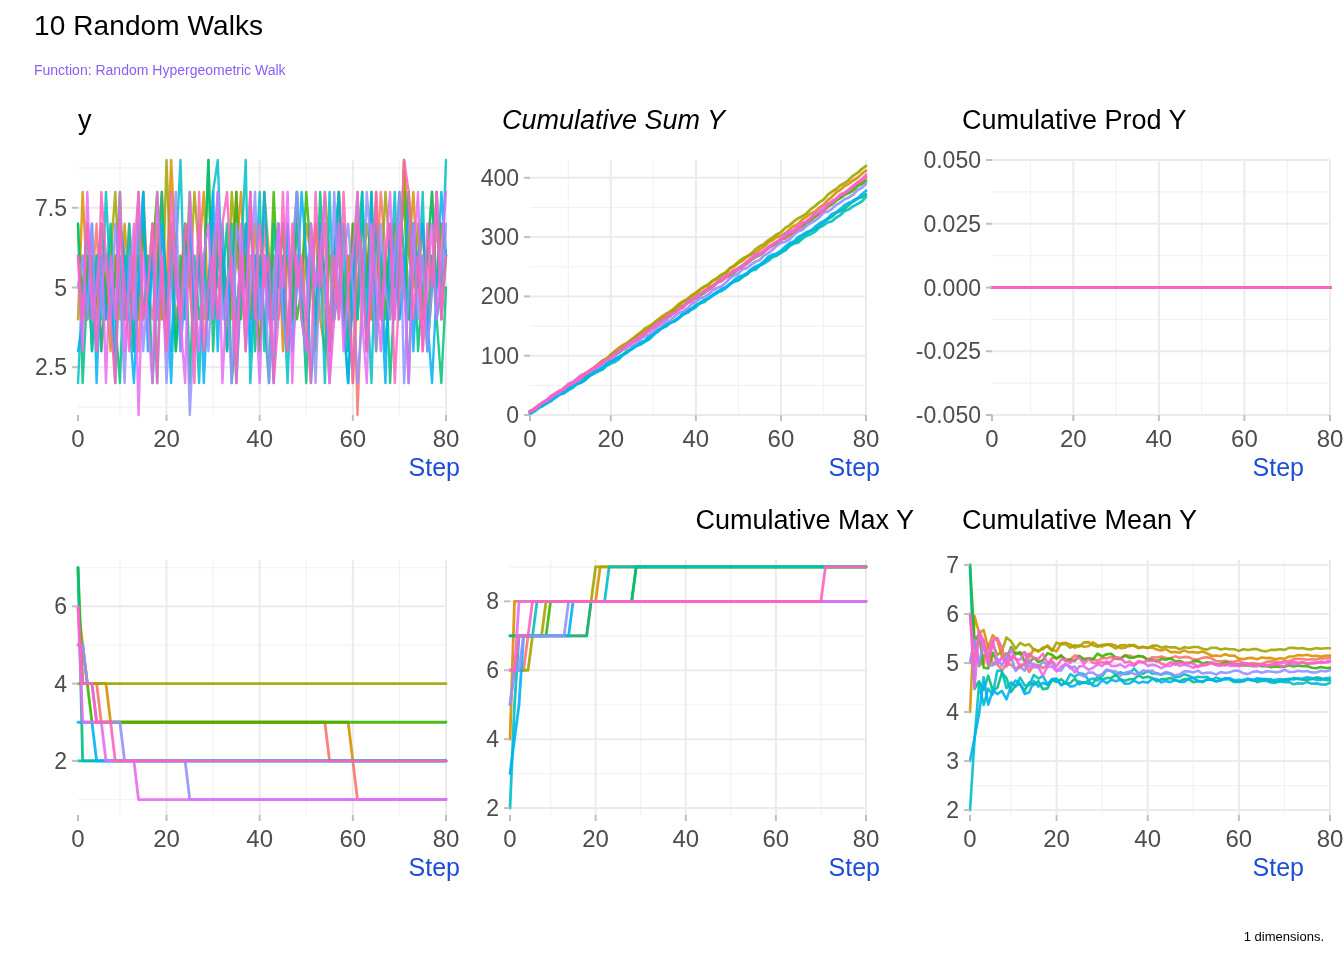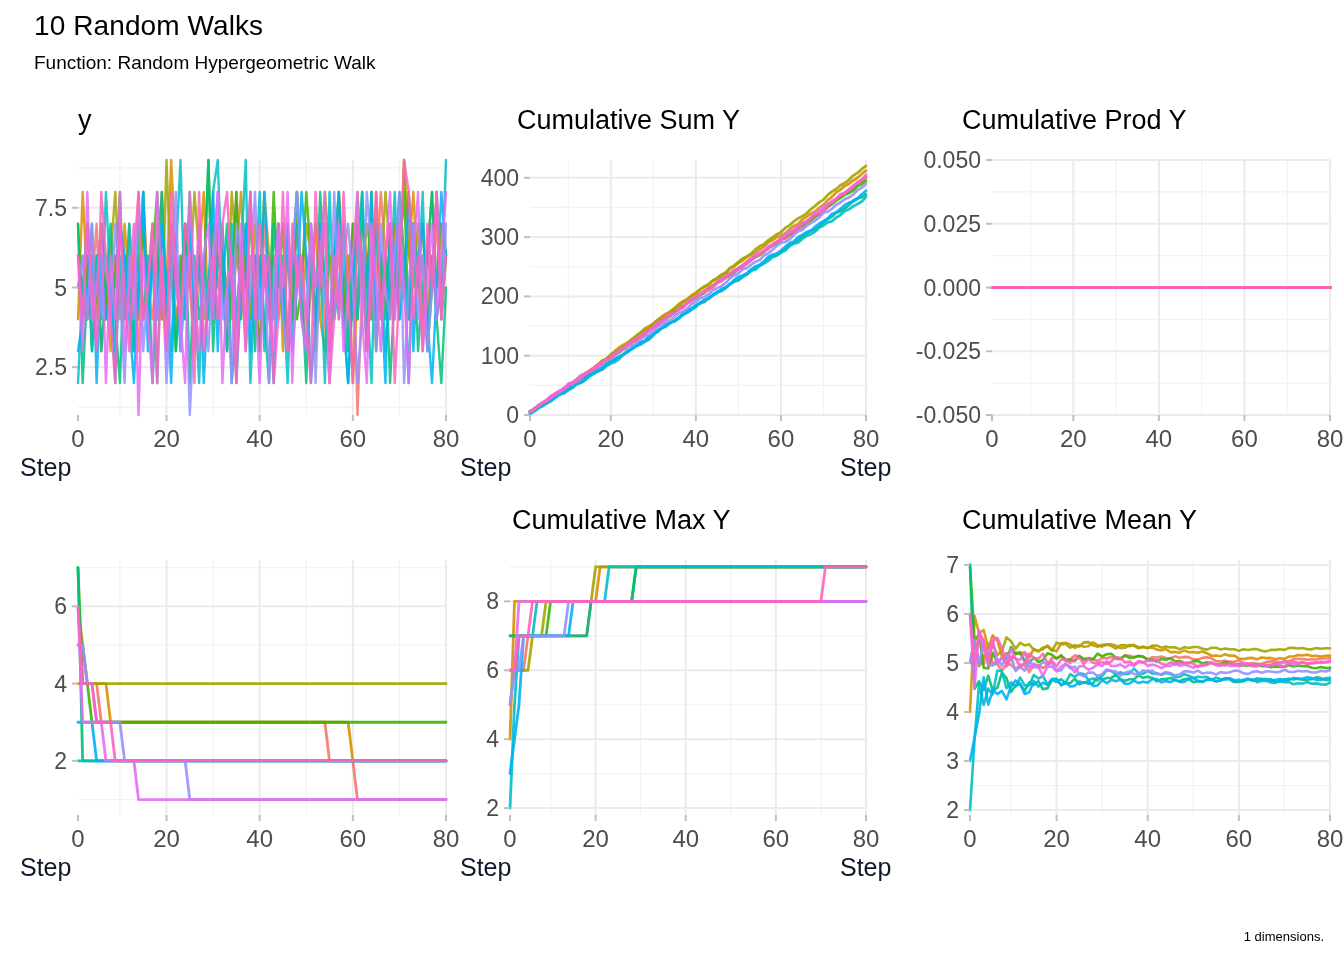--- a/index.html
+++ b/index.html
@@ -17,23 +17,23 @@
   .plot-title {
     position: absolute;
     left: 34px; top: 10px;
     font-size: 28px;
     color: #000000;
     letter-spacing: 0.1px;
     white-space: nowrap;
   }
   .plot-subtitle {
     position: absolute;
-    left: 34px; top: 52px;
-    font-size: 19px;
-    color: #000000;
+    left: 34px; top: 62px;
+    font-size: 14px;
+    color: #8b5cf6;
     white-space: nowrap;
   }
   .caption {
     position: absolute;
     right: 20px; bottom: 16px;
     font-size: 13px;
     color: #000000;
     white-space: nowrap;
   }
   .facet {
@@ -48,23 +48,23 @@
     color: #000000;
     white-space: nowrap;
   }
   .panel-svg {
     position: absolute;
     left: 0; top: 0;
   }
   .axis-x-label {
     position: absolute;
     width: 100%;
-    text-align: left;
+    text-align: right;
     font-size: 25px;
-    color: #0f172a;
+    color: #1d4ed8;
   }
   text.tick {
     font-family: "Liberation Sans", sans-serif;
     fill: #4d4d4d;
   }
 </style>
 </head>
 <body>
 
 <div id="root">
@@ -165,21 +165,21 @@
         <text x="70" y="342" text-anchor="middle" font-size="24" class="tick">0</text>
         <line x1="150.81012658227849" y1="310" x2="150.81012658227849" y2="316" stroke="#bfbfbf" stroke-width="2"></line>
         <text x="150.81012658227849" y="342" text-anchor="middle" font-size="24" class="tick">20</text>
         <line x1="235.873417721519" y1="310" x2="235.873417721519" y2="316" stroke="#bfbfbf" stroke-width="2"></line>
         <text x="235.873417721519" y="342" text-anchor="middle" font-size="24" class="tick">40</text>
         <line x1="320.9367088607595" y1="310" x2="320.9367088607595" y2="316" stroke="#bfbfbf" stroke-width="2"></line>
         <text x="320.9367088607595" y="342" text-anchor="middle" font-size="24" class="tick">60</text>
         <line x1="406" y1="310" x2="406" y2="316" stroke="#bfbfbf" stroke-width="2"></line>
         <text x="406" y="342" text-anchor="middle" font-size="24" class="tick">80</text>
       </svg>
-    <div class="facet-title" style="left:57px;">Cumulative Sum Y</div>
+    <div class="facet-title" style="left:42px;font-style:italic;">Cumulative Sum Y</div>
     <div class="axis-x-label" style="top:348px;">Step</div>
   </div>
 
   <div class="facet" id="facet-2" style="left:880px; top:105px; width:464px; height:400px;">
       <svg width="464" height="400" class="panel-svg">
         <rect x="112" y="55" width="338" height="255" fill="#ffffff"></rect>
         <line x1="150.50632911392404" y1="55" x2="150.50632911392404" y2="310" stroke="#f2f2f2" stroke-width="1.2"></line>
         <line x1="236.0759493670886" y1="55" x2="236.0759493670886" y2="310" stroke="#f2f2f2" stroke-width="1.2"></line>
         <line x1="321.6455696202531" y1="55" x2="321.6455696202531" y2="310" stroke="#f2f2f2" stroke-width="1.2"></line>
         <line x1="407.2151898734177" y1="55" x2="407.2151898734177" y2="310" stroke="#f2f2f2" stroke-width="1.2"></line>
@@ -320,21 +320,21 @@
         <text x="50" y="342" text-anchor="middle" font-size="24" class="tick">0</text>
         <line x1="135.62025316455697" y1="310" x2="135.62025316455697" y2="316" stroke="#bfbfbf" stroke-width="2"></line>
         <text x="135.62025316455697" y="342" text-anchor="middle" font-size="24" class="tick">20</text>
         <line x1="225.74683544303798" y1="310" x2="225.74683544303798" y2="316" stroke="#bfbfbf" stroke-width="2"></line>
         <text x="225.74683544303798" y="342" text-anchor="middle" font-size="24" class="tick">40</text>
         <line x1="315.873417721519" y1="310" x2="315.873417721519" y2="316" stroke="#bfbfbf" stroke-width="2"></line>
         <text x="315.873417721519" y="342" text-anchor="middle" font-size="24" class="tick">60</text>
         <line x1="406" y1="310" x2="406" y2="316" stroke="#bfbfbf" stroke-width="2"></line>
         <text x="406" y="342" text-anchor="middle" font-size="24" class="tick">80</text>
       </svg>
-    <div class="facet-title" style="left:52px;">Cumulative Max Y</div>
+    <div class="facet-title" style="left:34px;text-align:right;">Cumulative Max Y</div>
     <div class="axis-x-label" style="top:348px;">Step</div>
   </div>
 
   <div class="facet" id="facet-5" style="left:880px; top:505px; width:464px; height:400px;">
       <svg width="464" height="400" class="panel-svg">
         <rect x="90" y="55" width="360" height="255" fill="#ffffff"></rect>
         <line x1="131.0126582278481" y1="55" x2="131.0126582278481" y2="310" stroke="#f2f2f2" stroke-width="1.2"></line>
         <line x1="222.15189873417722" y1="55" x2="222.15189873417722" y2="310" stroke="#f2f2f2" stroke-width="1.2"></line>
         <line x1="313.2911392405063" y1="55" x2="313.2911392405063" y2="310" stroke="#f2f2f2" stroke-width="1.2"></line>
         <line x1="404.43037974683546" y1="55" x2="404.43037974683546" y2="310" stroke="#f2f2f2" stroke-width="1.2"></line>

